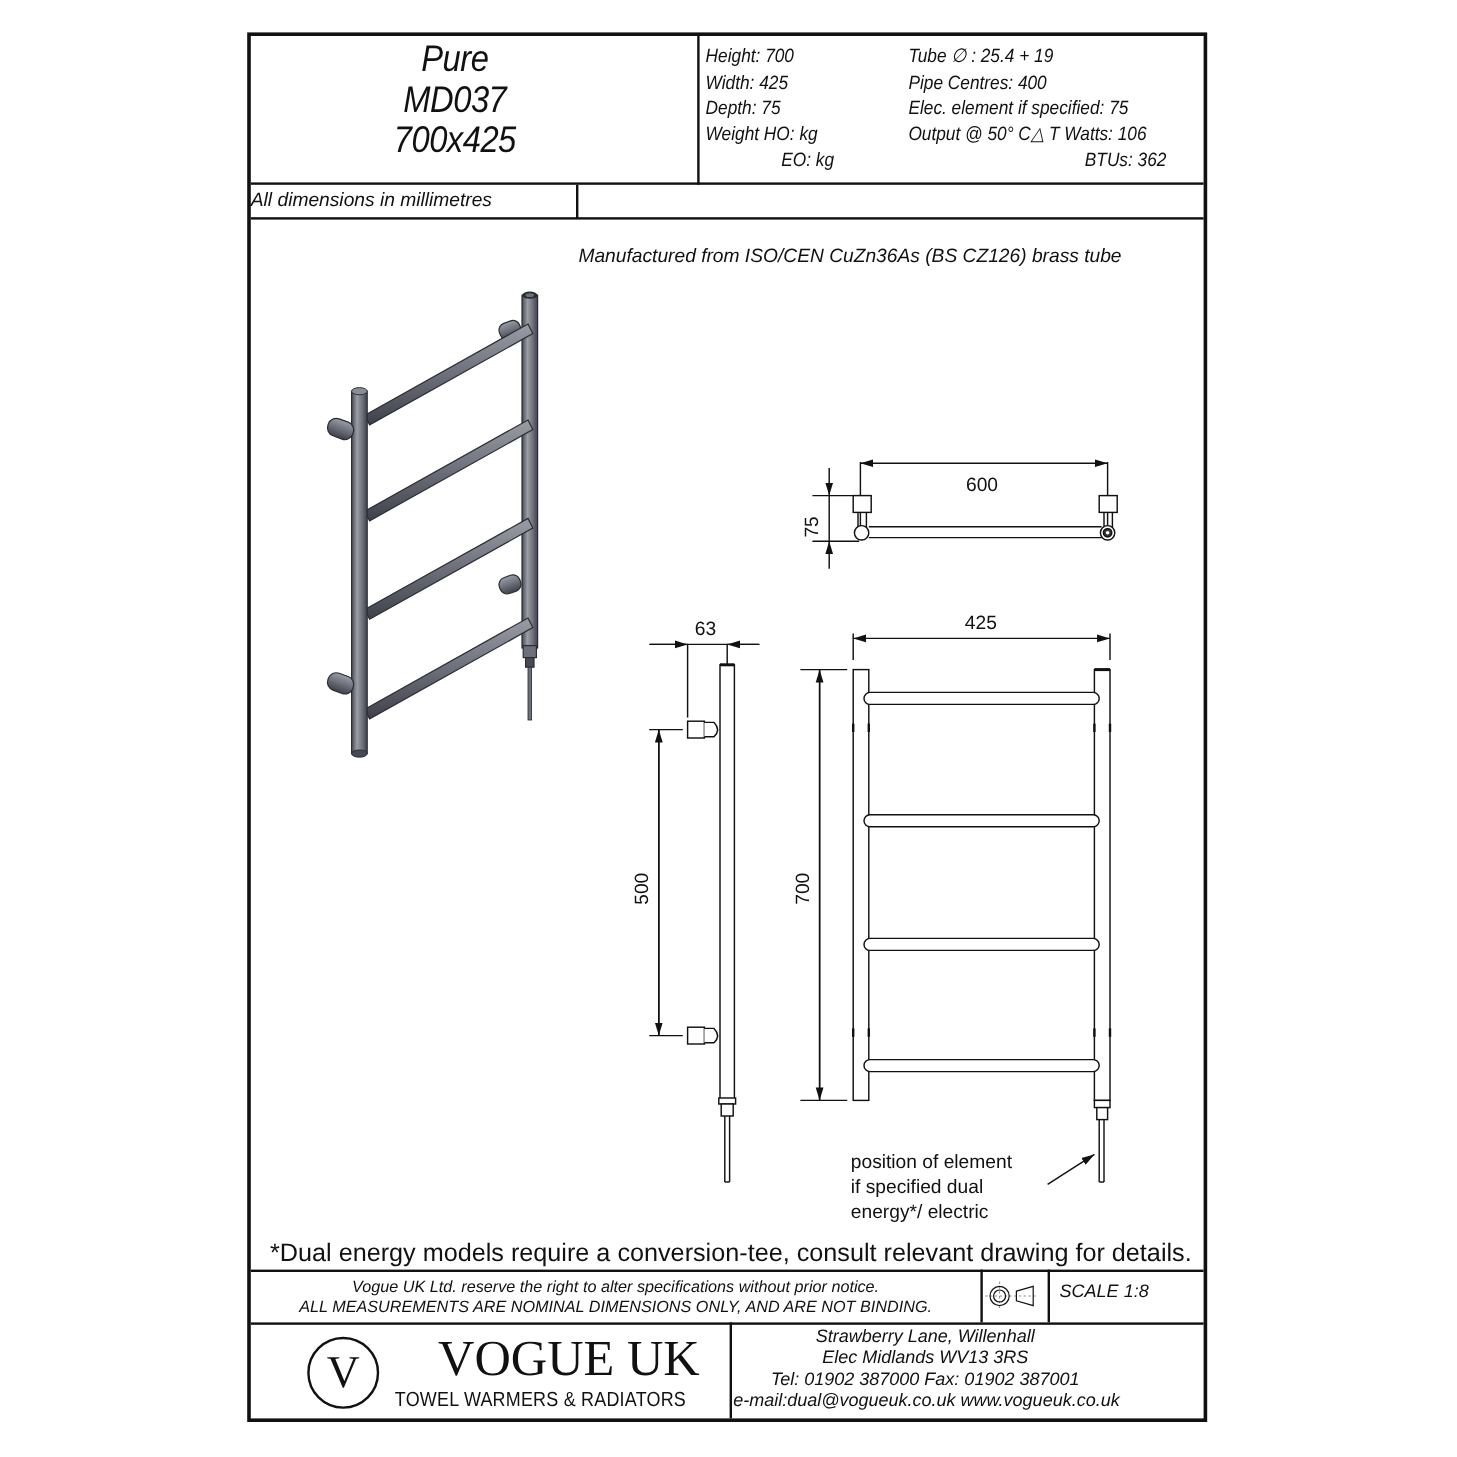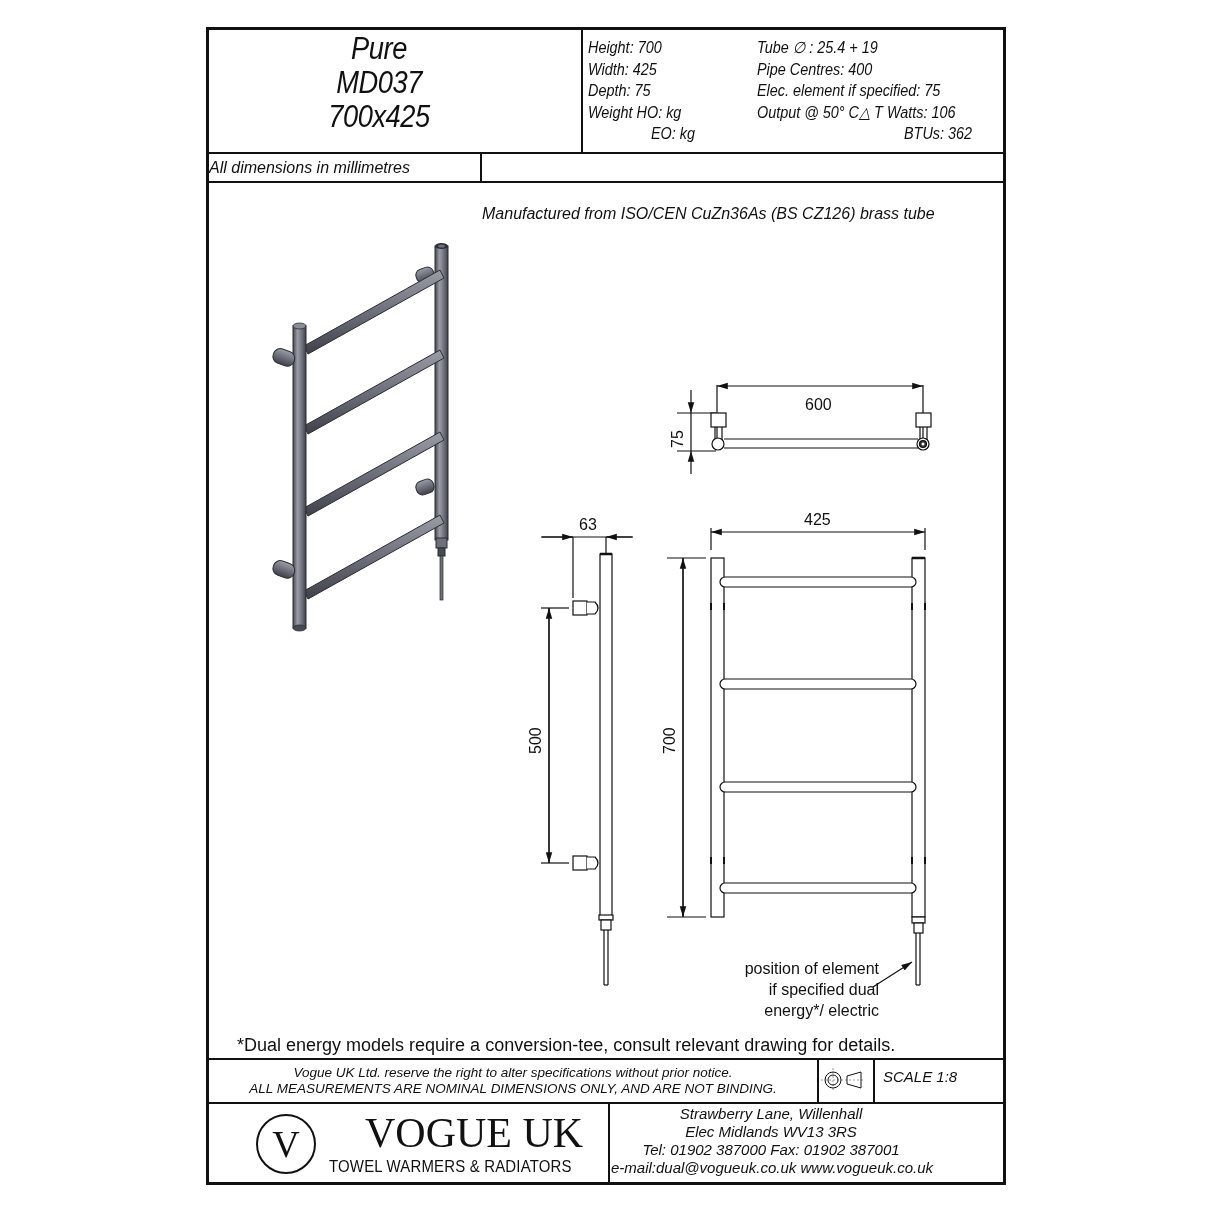--- a/index.html
+++ b/index.html
@@ -6,22 +6,22 @@
   body{width:1214px;height:1214px;position:relative;overflow:hidden;font-family:"Liberation Sans",sans-serif;color:#111;}
   .sheet{position:absolute;left:206px;top:27px;width:800px;height:1158px;border:3px solid #111;box-sizing:border-box;}
   .abs{position:absolute;}
   .hline{position:absolute;height:0;border-top:2px solid #111;}
   .vline{position:absolute;width:0;border-left:2px solid #111;}
   .title-block{position:absolute;left:0;top:0;width:340px;height:124px;text-align:center;}
   .title-line{font-size:31px;font-style:italic;line-height:34px;letter-spacing:-0.5px;transform:scaleX(0.88);}
   .spec{position:absolute;font-size:16px;font-style:italic;line-height:21.5px;white-space:nowrap;transform-origin:left top;transform:scaleX(0.9);}
   .row2{position:absolute;top:124px;height:28px;font-size:16px;font-style:italic;line-height:28px;white-space:nowrap;}
   .dimlabel{position:absolute;font-size:16px;white-space:nowrap;}
-  .note{position:absolute;font-size:16px;line-height:21px;text-align:right;white-space:nowrap;}
-  .footnote{position:absolute;left:0;top:1003px;width:846px;font-size:18px;padding-left:28px;box-sizing:border-box;line-height:24px;}
+  .note{position:absolute;font-size:16px;line-height:21px;text-align:left;white-space:nowrap;}
+  .footnote{position:absolute;left:0;top:1003px;width:846px;font-size:21px;padding-left:16px;box-sizing:border-box;line-height:24px;}
   .disc{position:absolute;font-size:13.5px;font-style:italic;text-align:center;line-height:16px;white-space:nowrap;}
   .scale{position:absolute;font-size:15px;font-style:italic;white-space:nowrap;}
   .addr{position:absolute;font-size:15px;font-style:italic;text-align:center;line-height:18px;white-space:nowrap;}
   .brand{position:absolute;font-family:"Liberation Serif",serif;}
   svg{position:absolute;left:0;top:0;overflow:visible;}
 </style>
 </head>
 <body>
 
 <div class="sheet">

